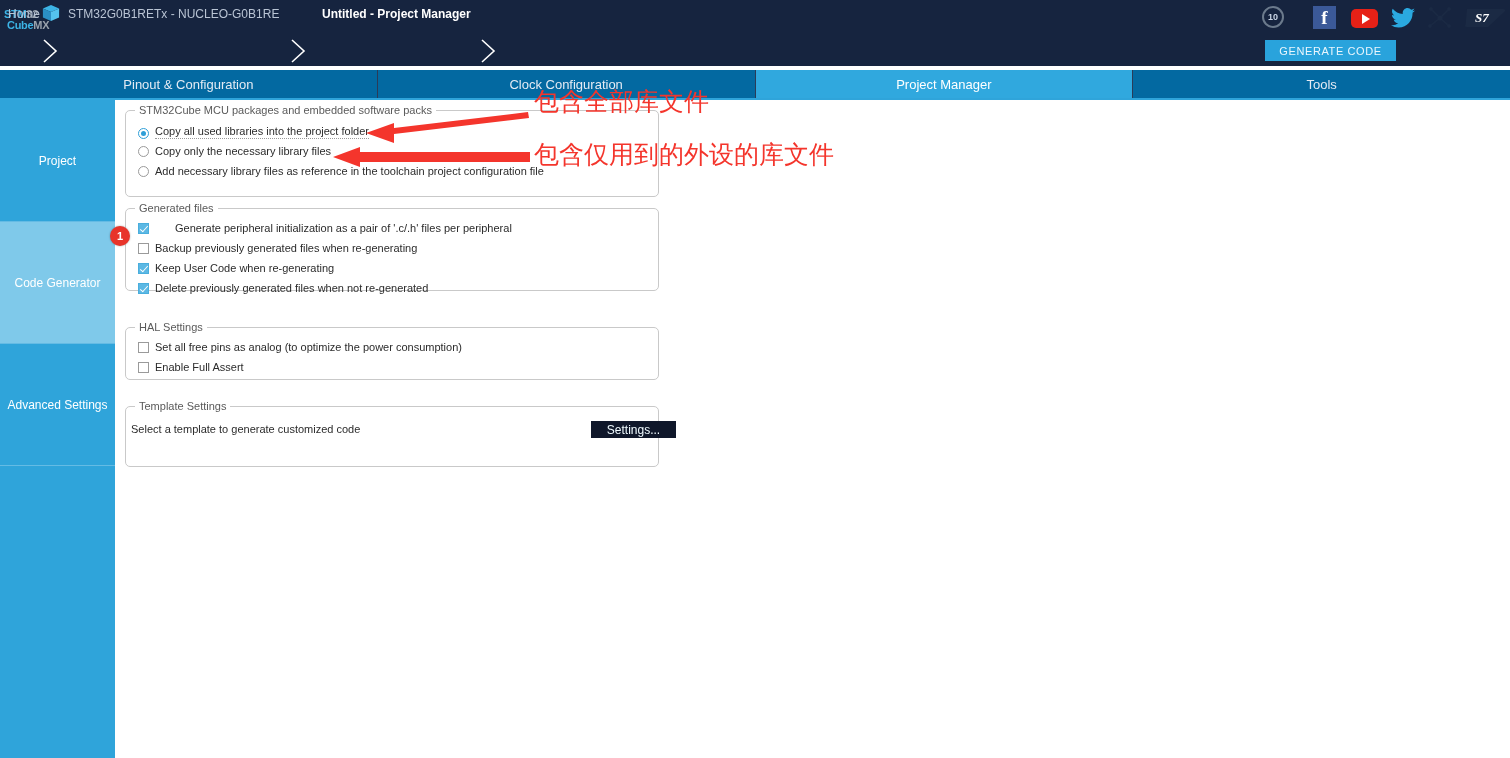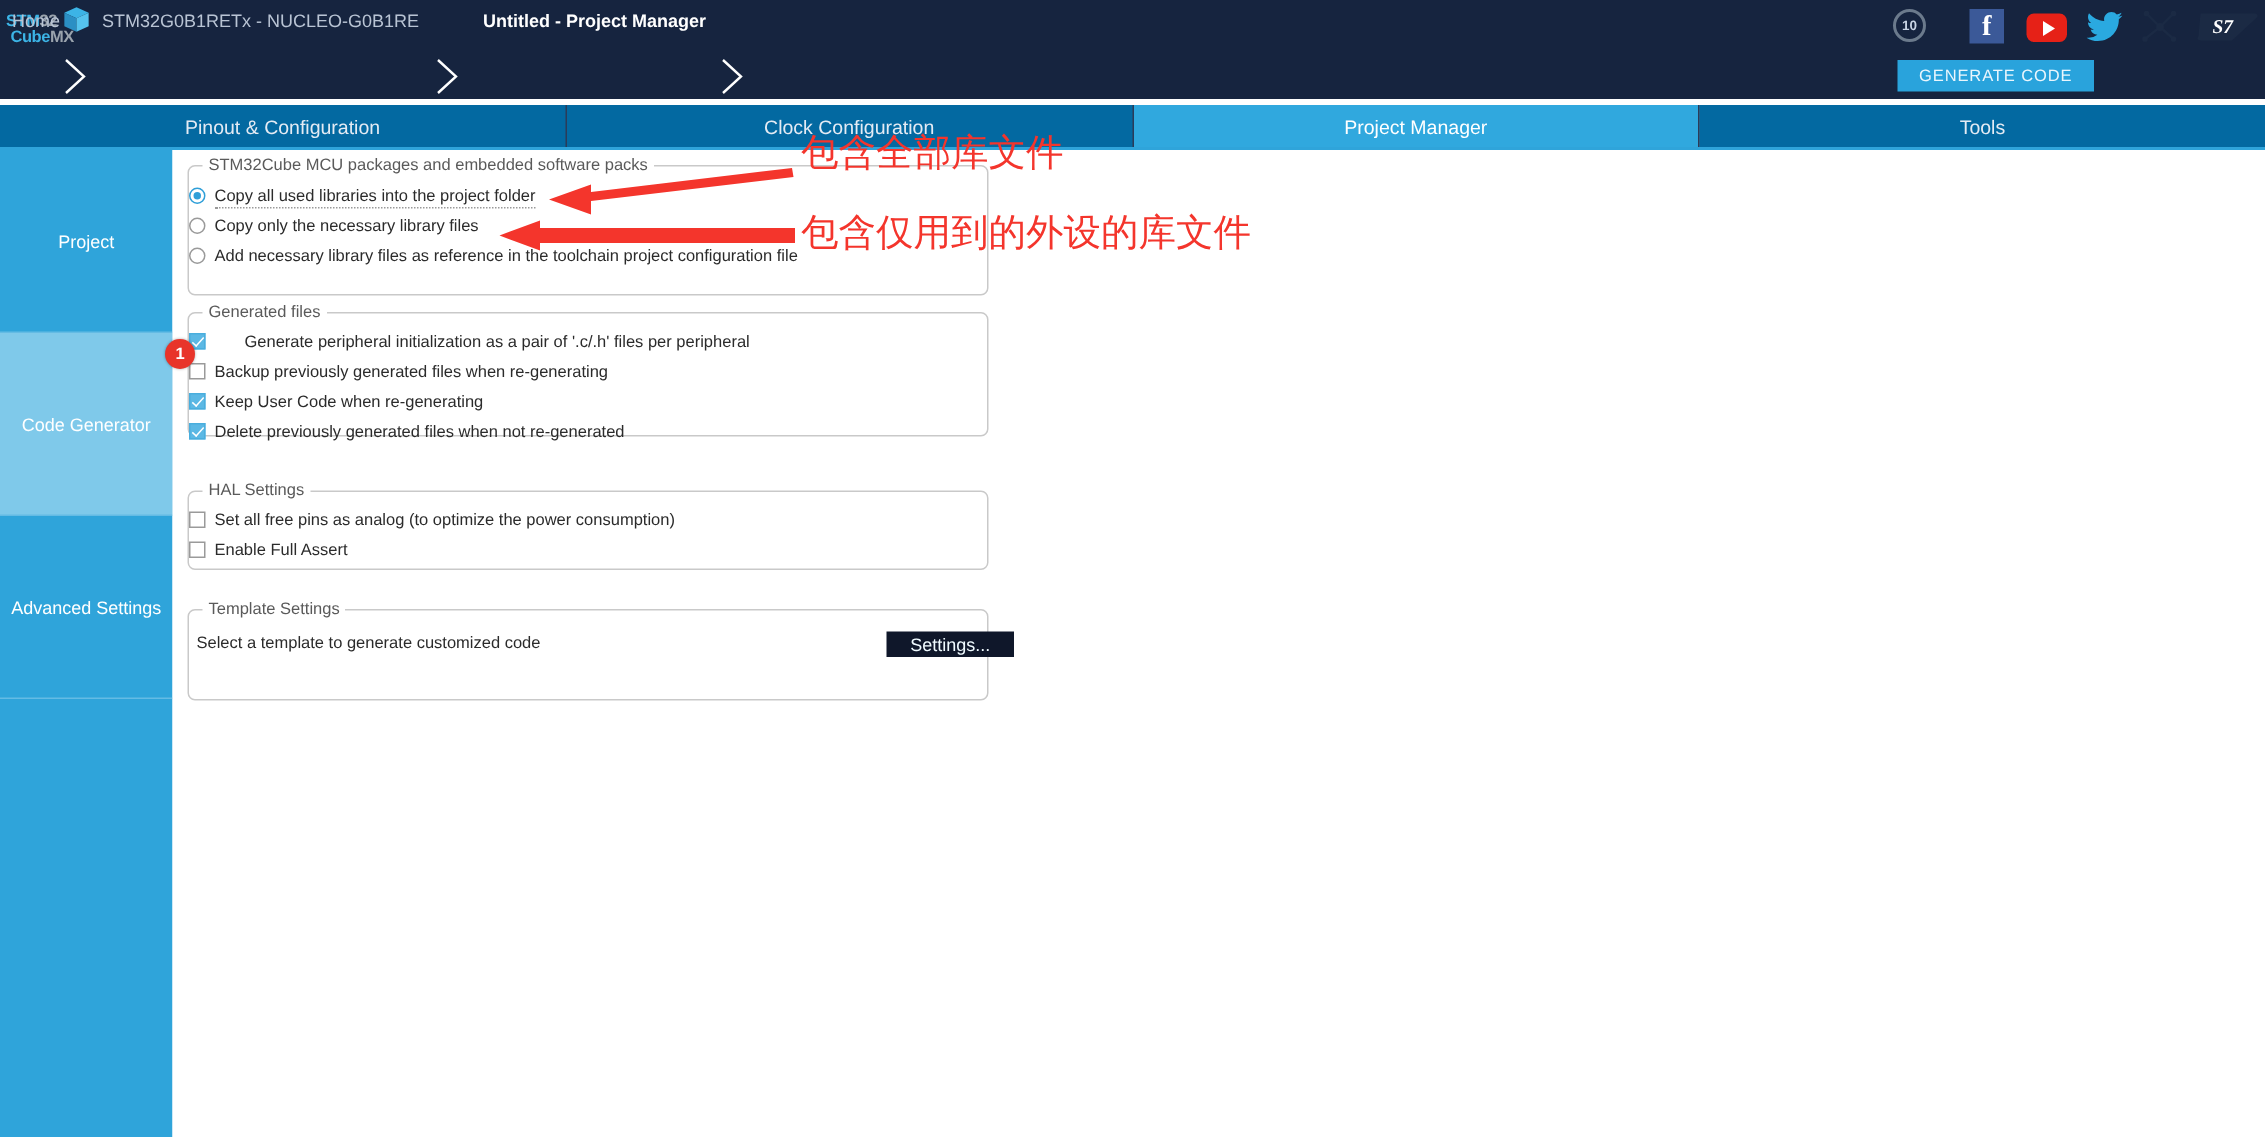--- a/index.html
+++ b/index.html
@@ -113,21 +113,21 @@
   .gb-title {
     position: absolute; top: -7px; left: 9px; background: #ffffff; padding: 0 4px;
     font-size: 11px; color: #5a5a5a; white-space: nowrap;
   }
   .gb-pkgs  { left: 10px;  top: 10px;  width: 534px; height: 87px; padding-left: 24px; }
   .gb-gen   { left: 10px;  top: 108px; width: 534px; height: 83px; }
   .gb-hal   { left: 10px;  top: 227px; width: 534px; height: 53px; }
   .gb-tmpl  { left: 10px;  top: 306px; width: 534px; height: 61px; }
 
   .opt-row {
-    position: absolute; left: 0; display: flex; align-items: flex-start;
+    position: absolute; left: 12px; display: flex; align-items: flex-end;
     font-size: 11px; color: #2b2b2b; white-space: nowrap; cursor: pointer;
   }
   .radio {
     width: 11px; height: 11px; border-radius: 50%; border: 1px solid #9a9a9a;
     background: #fff; margin-right: 6px; flex: none; position: relative;
   }
   .radio.on { border-color: #2f9fd8; }
   .radio.on:after {
     content: ""; position: absolute; left: 2px; top: 2px; width: 5px; height: 5px;
     border-radius: 50%; background: #2f9fd8;

